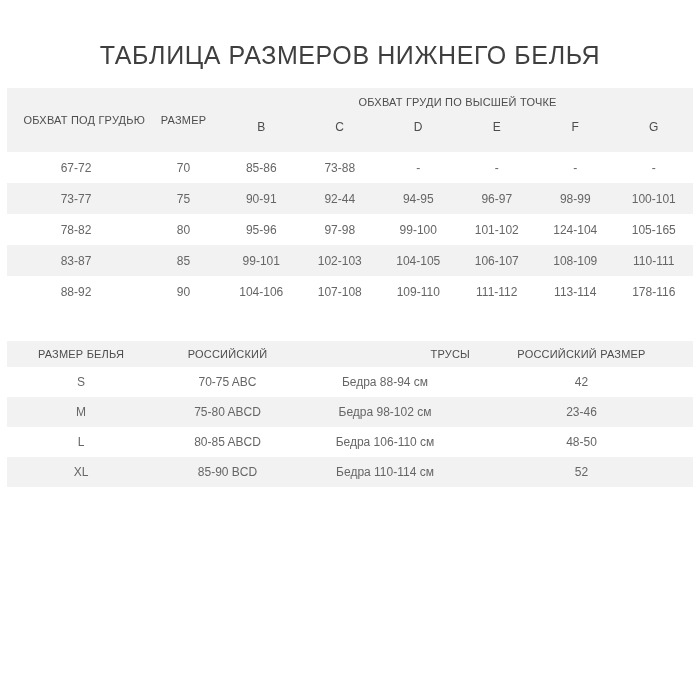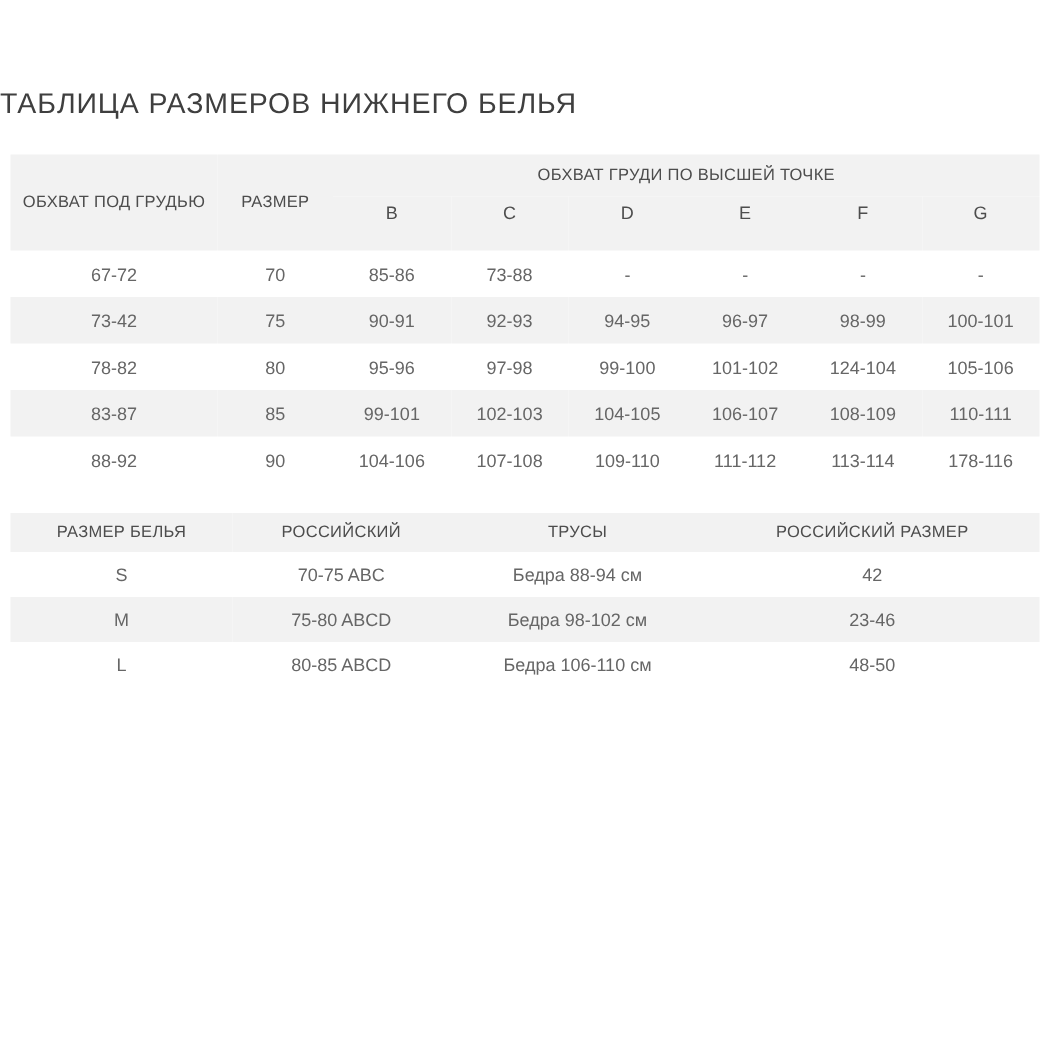--- a/index.html
+++ b/index.html
@@ -9,60 +9,60 @@
   }
   .page {
     position: relative;
     width: 700px;
     height: 700px;
     background: #ffffff;
     overflow: hidden;
     font-family: "Liberation Sans", sans-serif;
   }
   .page-title {
-    padding-top: 59px;
-    text-align: left;
-    font-size: 19px;
+    padding-top: 44px;
+    text-align: center;
+    font-size: 25px;
     font-weight: 400;
     letter-spacing: 0.6px;
     color: var(--title-text, #3f3f3f);
     line-height: 22px;
   }
   table {
     width: 686px;
     margin: 0 auto;
     border-collapse: collapse;
     table-layout: fixed;
     font-size: 12px;
     color: var(--data-text, #666666);
   }
   .size-table { margin-top: 22px; }
-  .letter-table { margin-top: 20px; }
+  .letter-table { margin-top: 34px; }
   th {
     font-weight: 400;
     font-size: 11px;
     color: var(--header-text, #4d4d4d);
     letter-spacing: 0.2px;
   }
   thead th { background: var(--band-bg, #f2f2f2); }
   td, th { text-align: center; padding: 0; }
   .size-table thead tr.group-row th { height: 28px; vertical-align: middle; }
   .size-table thead tr.cup-row th { height: 32px; vertical-align: top; padding-top: 4px; font-size: 12px; }
   .size-table thead th.rowspan-head { vertical-align: middle; }
   .size-table tbody tr { height: 31px; }
   .size-table tbody tr:nth-child(even) td { background: var(--band-bg, #f2f2f2); }
   .letter-table thead tr { height: 26px; }
   .letter-table tbody tr { height: 30px; }
   .letter-table tbody tr:nth-child(even) td { background: var(--band-bg, #f2f2f2); }
-  .col-underbust { width: 138px; }
+  .col-underbust { width: 138px; text-align: right; }
   .col-size { width: 77px; }
   .col-cup { width: 78px; }
   .lt-col1 { width: 148px; }
   .lt-col2 { width: 145px; }
-  .lt-col3 { width: 170px; }
+  .lt-col3 { width: 170px; text-align: right; }
   .lt-col4 { width: 223px; }
 </style>
 </head>
 <body>
 
 <div class="page">
 
   <div class="page-title">ТАБЛИЦА РАЗМЕРОВ НИЖНЕГО БЕЛЬЯ</div>
 
   <table class="size-table">
@@ -86,38 +86,38 @@
         <td>67-72</td>
         <td>70</td>
         <td>85-86</td>
         <td>73-88</td>
         <td>-</td>
         <td>-</td>
         <td>-</td>
         <td>-</td>
       </tr>
       <tr>
-        <td>73-42</td>
+        <td>73-77</td>
         <td>75</td>
         <td>90-91</td>
-        <td>92-93</td>
+        <td>92-44</td>
         <td>94-95</td>
         <td>96-97</td>
         <td>98-99</td>
         <td>100-101</td>
       </tr>
       <tr>
         <td>78-82</td>
         <td>80</td>
         <td>95-96</td>
         <td>97-98</td>
         <td>99-100</td>
         <td>101-102</td>
         <td>124-104</td>
-        <td>105-106</td>
+        <td>105-165</td>
       </tr>
       <tr>
         <td>83-87</td>
         <td>85</td>
         <td>99-101</td>
         <td>102-103</td>
         <td>104-105</td>
         <td>106-107</td>
         <td>108-109</td>
         <td>110-111</td>
@@ -156,16 +156,22 @@
         <td>75-80 ABCD</td>
         <td>Бедра 98-102 см</td>
         <td>23-46</td>
       </tr>
       <tr>
         <td>L</td>
         <td>80-85 ABCD</td>
         <td>Бедра 106-110 см</td>
         <td>48-50</td>
       </tr>
+      <tr>
+        <td>XL</td>
+        <td>85-90 BCD</td>
+        <td>Бедра 110-114 см</td>
+        <td>52</td>
+      </tr>
     </tbody>
   </table>
 
 </div>
 
 </body></html>

